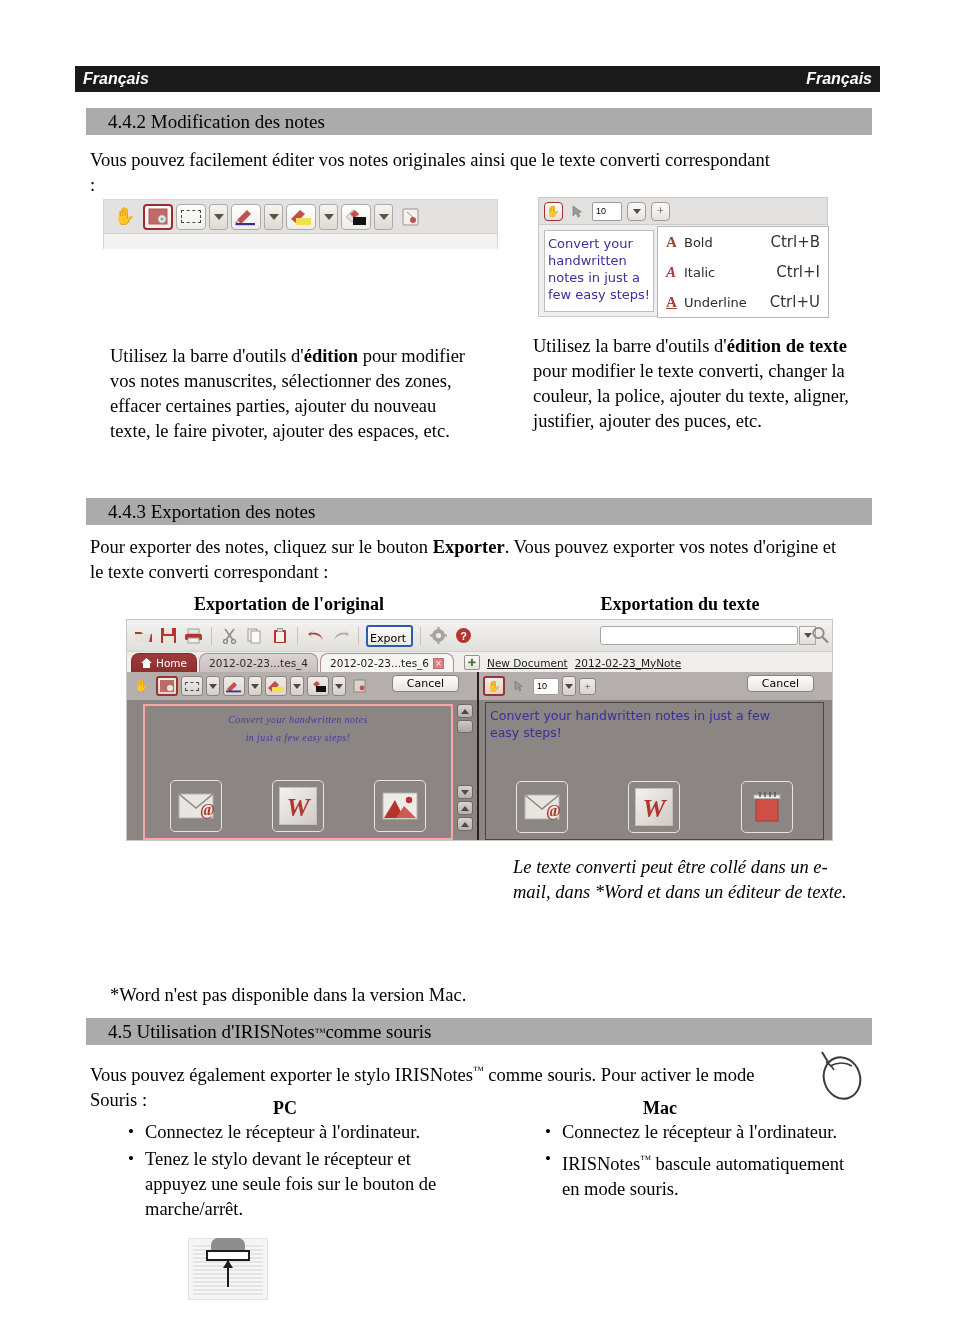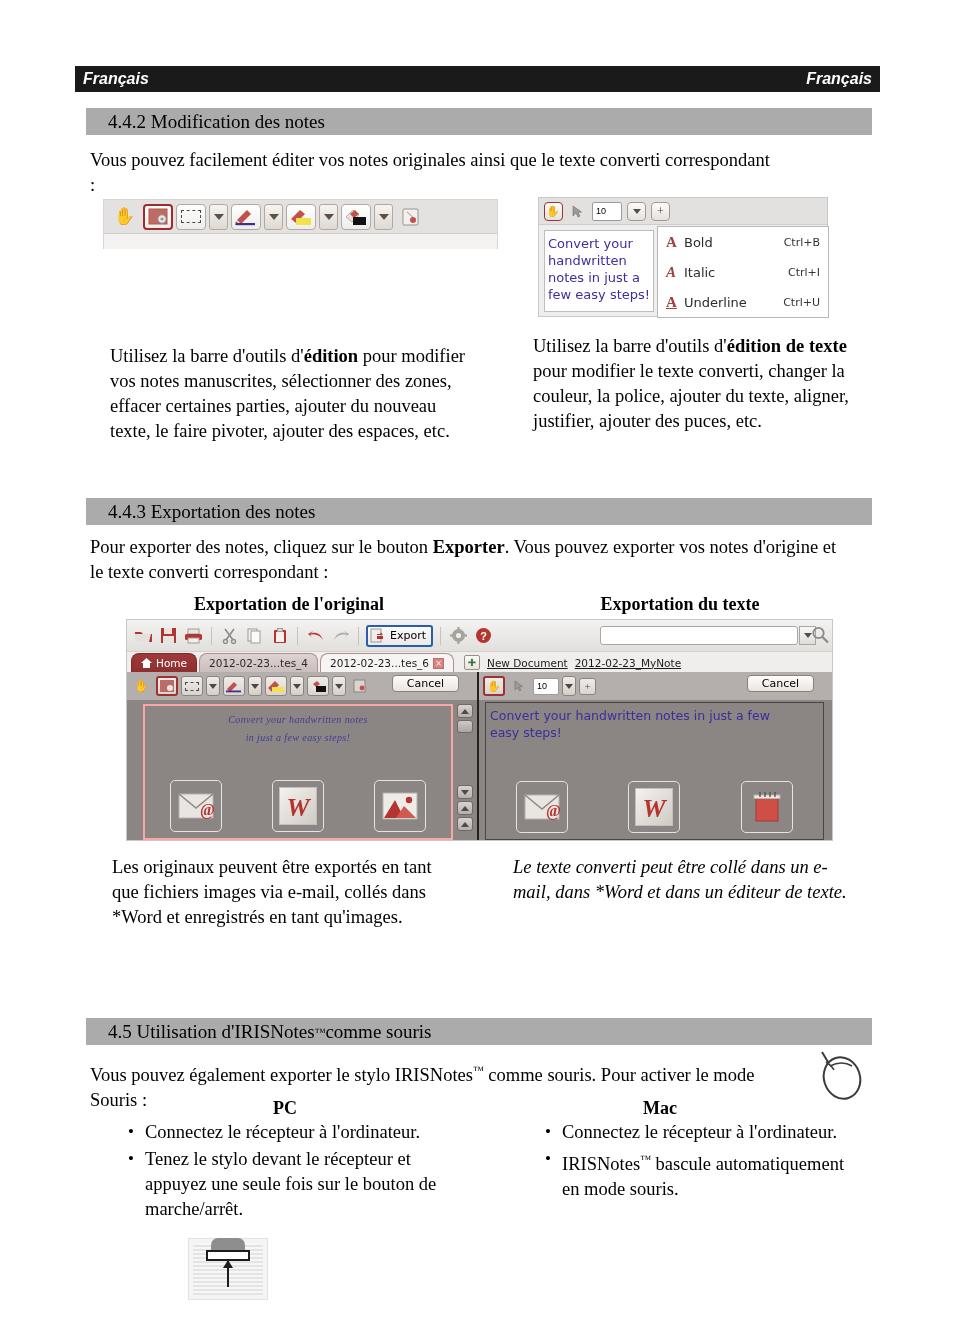--- a/index.html
+++ b/index.html
@@ -124,39 +124,39 @@
   }
   .ctxmenu .mi {
     display:flex; align-items:center; height:30px; padding:0 8px;
     font-size:13px; font-family:"DejaVu Sans","Liberation Sans",sans-serif; color:#2c2c2c;
   }
   .ctxmenu .mi .gl {
     width:18px; color:#a0413d; font-weight:bold; font-size:15px;
     font-family:"Liberation Serif", serif;
   }
   .ctxmenu .mi .lbl { flex:1; }
-  .ctxmenu .mi .acc { color:#333; font-size:11px; }
+  .ctxmenu .mi .acc { color:#333; font-size:15px; }
 
   
   .appshot {
     position:absolute; left:126px; top:619px; width:707px; height:222px;
     background:#efeeec; border:1px solid #c9c7c5; overflow:hidden;
   }
   .app-toolbar {
     height:32px; background:linear-gradient(#f3f2f0,#e2e0dd);
     display:flex; align-items:center; padding:0 6px; gap:4px;
     border-bottom:1px solid #d3d1ce; position:relative;
   }
   .ibtn { width:21px;height:21px; display:flex;align-items:center;justify-content:center; }
   .vsep { width:1px; height:18px; background:#c6c4c1; margin:0 3px; }
   .exportbtn {
     display:flex;align-items:center;gap:4px;
     border:2px solid #2a5db0; border-radius:3px; padding:1px 5px 1px 2px;
     background:linear-gradient(#fbfbfa,#eceae7); height:22px;
-    font-size:11px; font-family:"DejaVu Sans","Liberation Sans",sans-serif;
+    font-size:11px; font-family:"DejaVu Sans","Liberation Sans",sans-serif;flex-direction:column;
   }
   .searchbox {
     position:absolute; right:34px; top:6px; width:198px; height:19px;
     background:#fff; border:1px solid #a9a7a5; border-radius:3px;
   }
   .searchcaret {
     position:absolute; right:16px; top:6px; width:17px;height:19px;
     border:1px solid #a9a7a5; background:linear-gradient(#f8f7f5,#e0ddd9);
     display:flex;align-items:center;justify-content:center;
   }
@@ -672,23 +672,23 @@
                   </svg>
               </div>
             </div>
           </div>
         </div>
       </div>
 
     </div>
   </div>
 
-  <div class="btxt" style="left:112px; top:855px; width:330px;">Les originaux peuvent être exportés en tant que fichiers images via e-mail, collés dans *Word et enregistrés en tant qu'images.</div>
   <div class="btxt" style="left:513px; top:855px; width:340px;font-style:italic;">Le texte converti peut être collé dans un e-mail, dans *Word et dans un éditeur de texte.</div>
 
+  <div class="btxt" style="left:110px; top:983px; width:600px;">*Word n'est pas disponible dans la version Mac.</div>
 
   <div class="secbar" style="top:1018px;">
     <span>4.5 Utilisation d'IRISNotes</span>
       <span class="sup">™</span>
       <span> comme souris</span>
   </div>
 
   <div class="btxt" style="left:90px; top:1058px; width:700px;">
     <span>Vous pouvez également exporter le stylo IRISNotes</span><span class="sup">™</span><span> comme souris. Pour activer le mode Souris :</span>
   </div>

